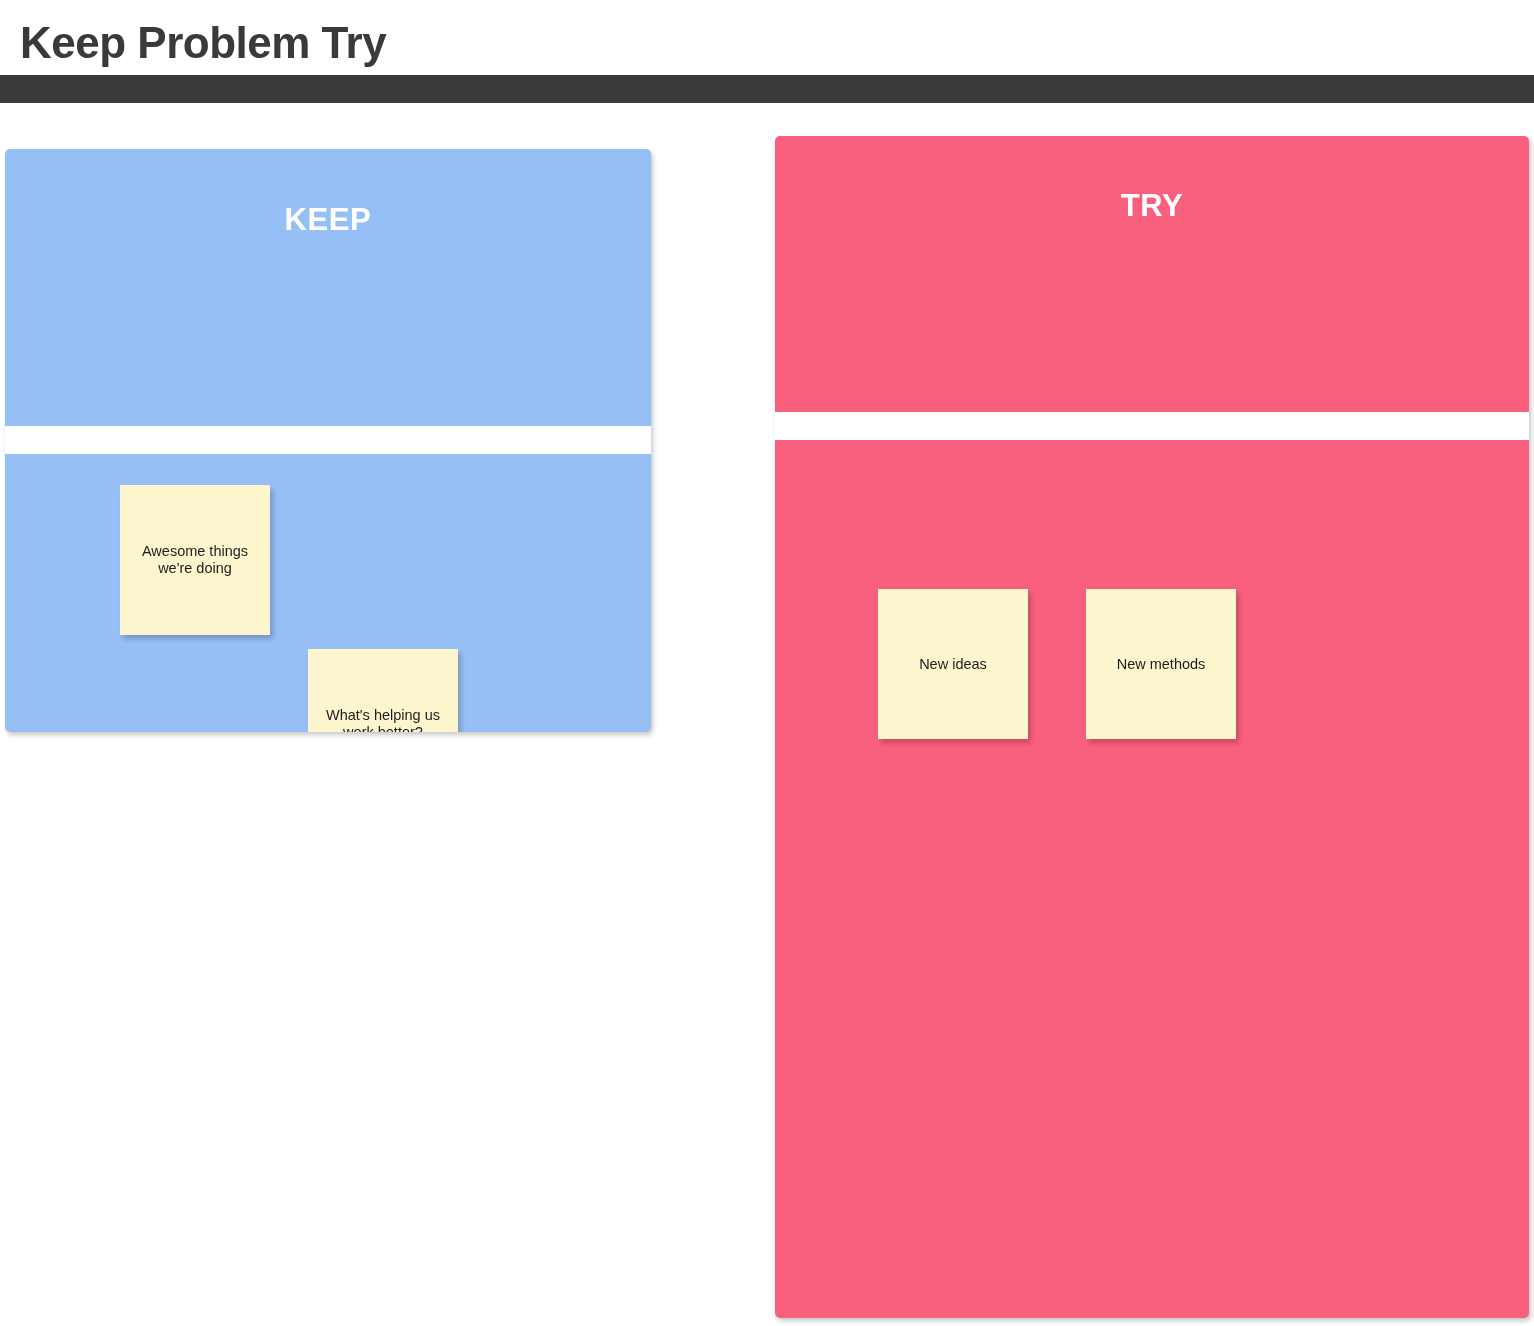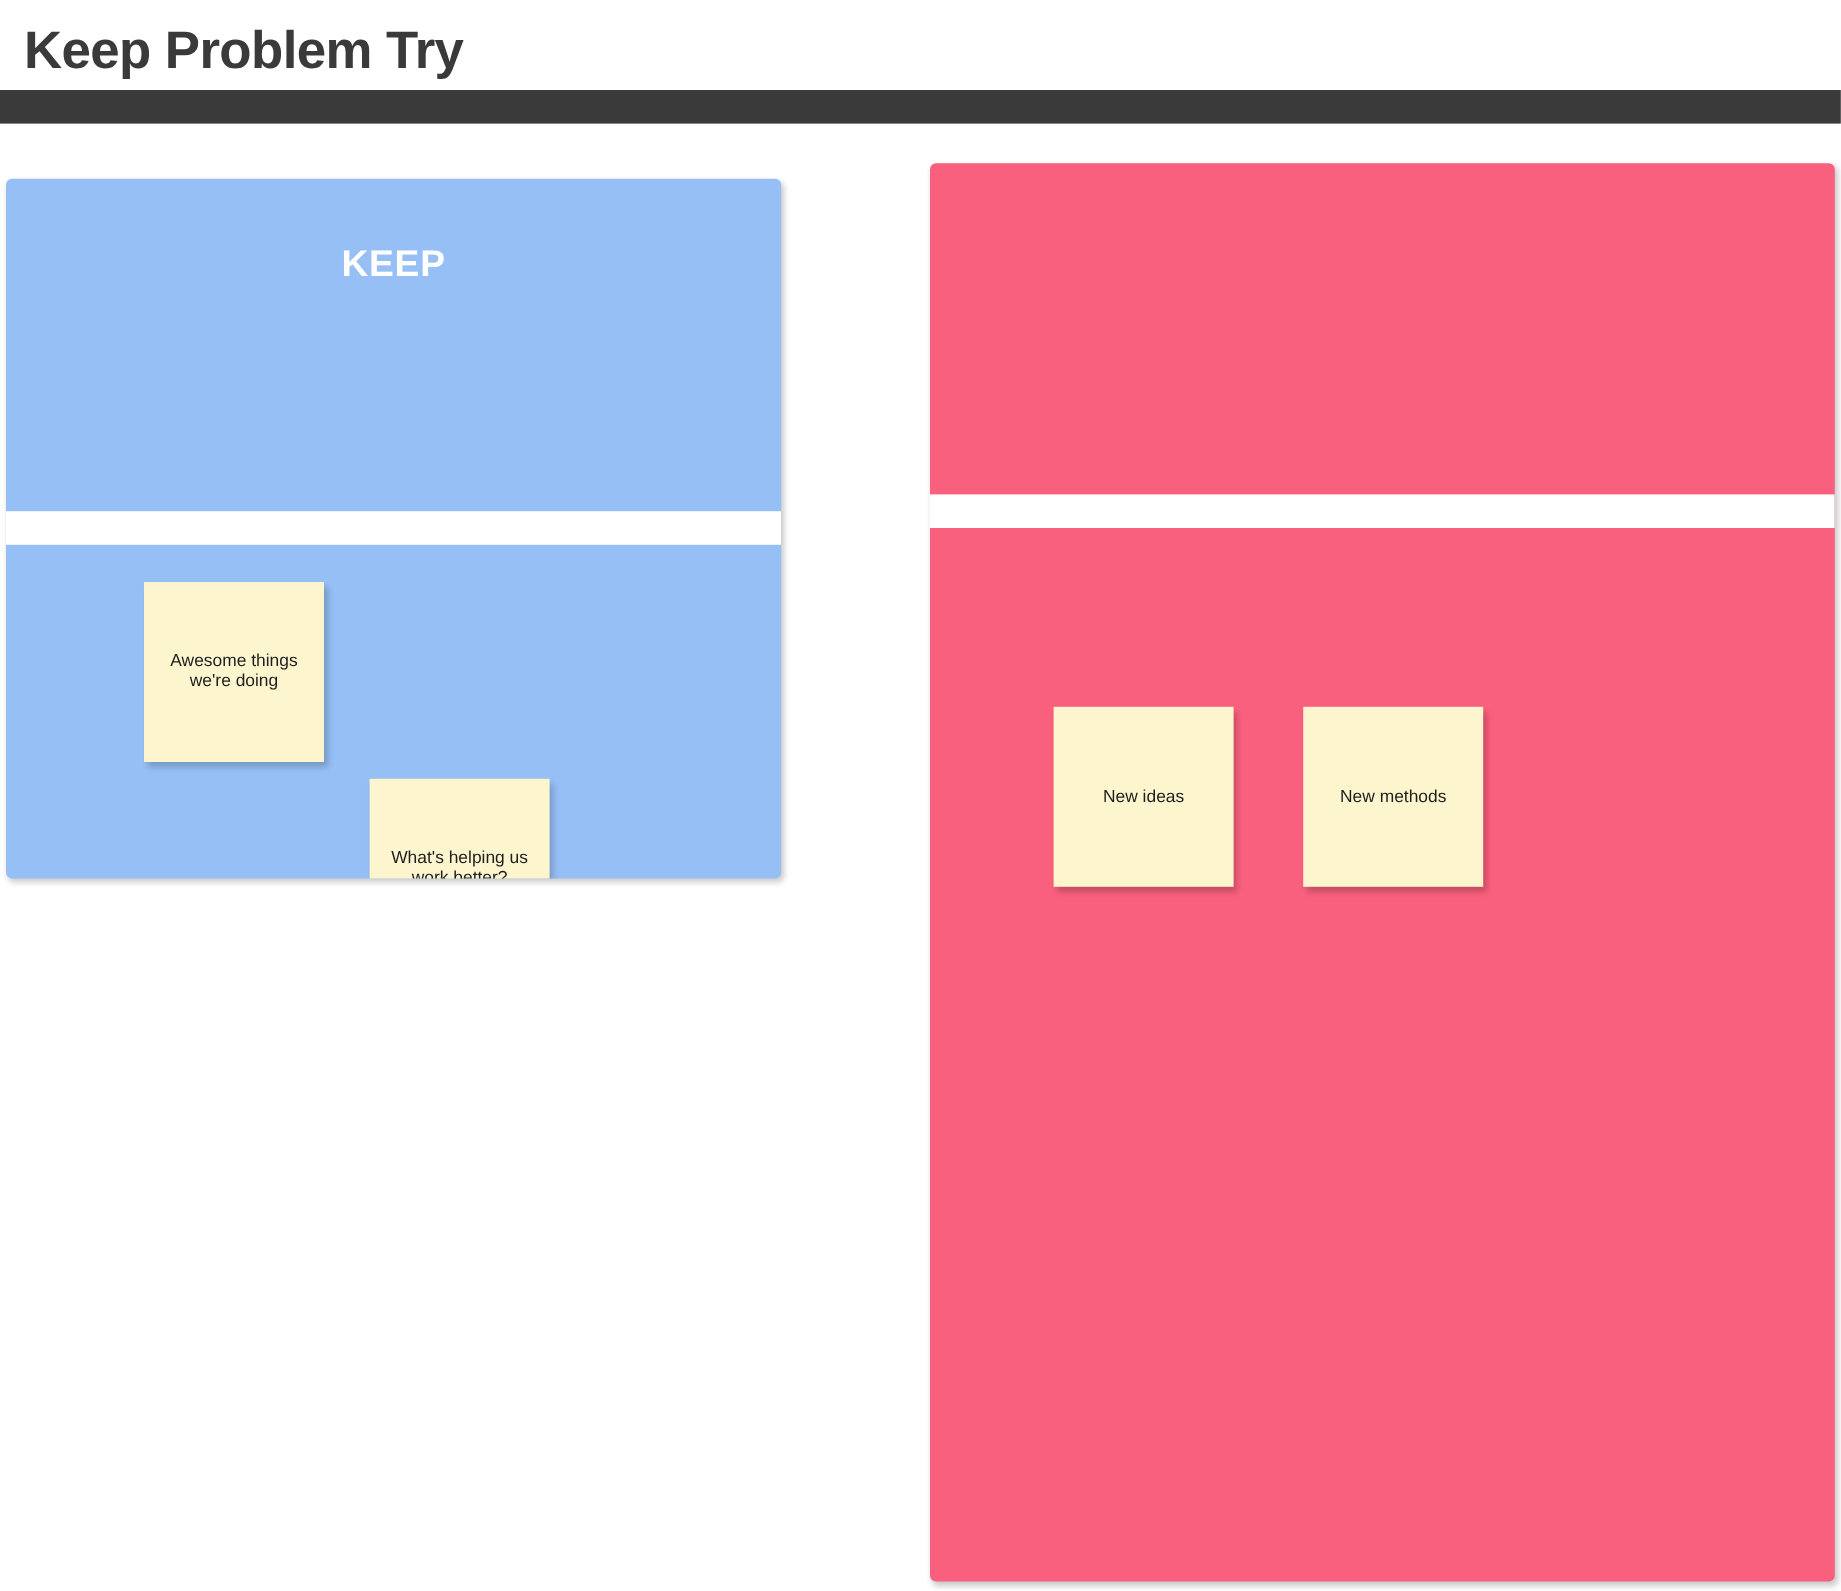--- a/index.html
+++ b/index.html
@@ -149,20 +149,23 @@
           <div class="note-text">Awesome things we're doing</div>
         </div>
         <div class="note" style="left: 303px; top: 219px; background: rgb(252, 245, 206);">
           <div class="note-text">What's helping us work better?</div>
         </div>
       </div>
   </div>
 
 
   <div class="panel" id="panel-try" style="background: rgb(249, 96, 125);">
+    <div class="panel-header">
+      <div class="panel-title">TRY</div>
+    </div>
     <div class="panel-divider"></div>
     <div class="panel-body" id="body-try">
         <div class="note" style="left: 103px; top: 173px; background: rgb(252, 245, 206);">
           <div class="note-text">New ideas</div>
         </div>
         <div class="note" style="left: 311px; top: 173px; background: rgb(252, 245, 206);">
           <div class="note-text">New methods</div>
         </div>
       </div>
   </div>

